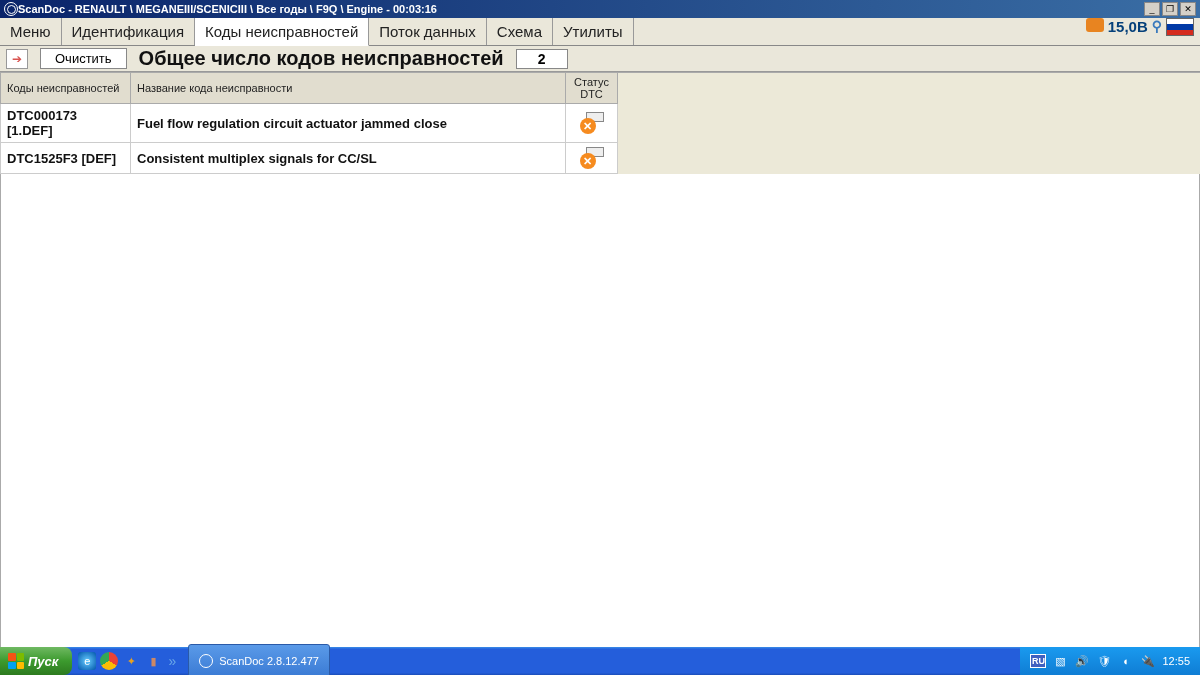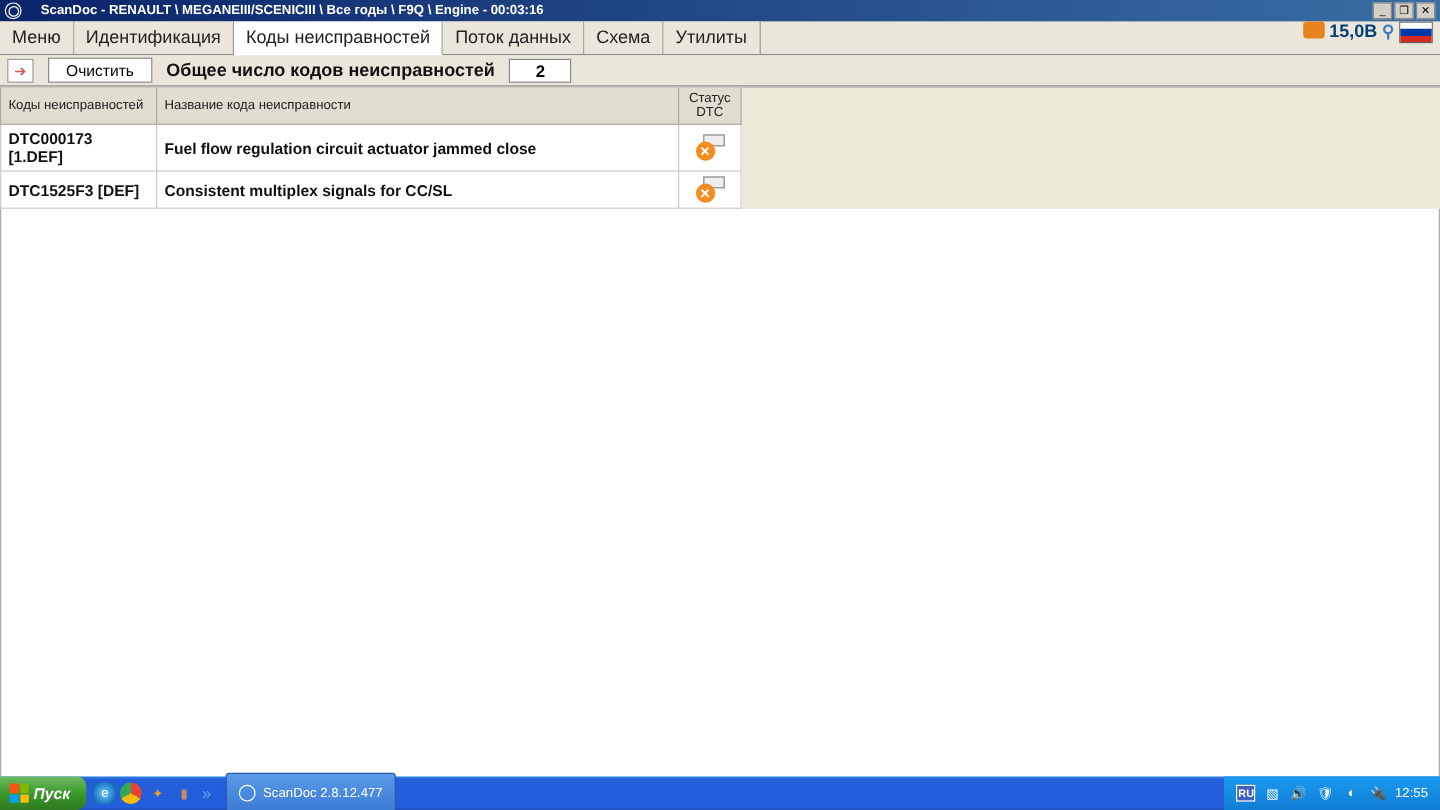--- a/index.html
+++ b/index.html
@@ -1,19 +1,19 @@
 <!DOCTYPE html>
 <html><head>
 <meta charset="utf-8">
 <style>
 * { margin: 0; padding: 0; box-sizing: border-box; font-family: Arial, sans-serif; }
 body { background: #ece9d8; width: 1200px; height: 675px; overflow: hidden; position: relative; }
 
 
-.titlebar { height: 18px; background: linear-gradient(to right, #0a246a, #3a6ea5); display: flex; align-items: center; padding: 0 4px; gap: 16px; }
+.titlebar { height: 18px; background: linear-gradient(to right, #0a246a, #3a6ea5); display: flex; align-items: center; padding: 0 4px; gap: 0; }
 .titlebar-icon { width: 14px; height: 14px; border-radius: 50%; border: 1.5px solid #fff; position: relative; display: flex; align-items: center; justify-content: center; }
 .titlebar-icon::before { content: ''; width: 7px; height: 7px; border: 1.2px solid #fff; border-radius: 50%; }
 .titlebar-text { color: #fff; font-size: 11px; font-weight: bold; flex: 1; }
 .winbtns { display: flex; gap: 2px; }
 .winbtn { width: 16px; height: 14px; background: #d4d0c8; border: 1px solid #888; font-size: 9px; display: flex; align-items: center; justify-content: center; cursor: pointer; font-family: "Marlett", sans-serif; }
 
 
 .tabbar { height: 28px; background: #eae7da; border-bottom: 1px solid #888; display: flex; align-items: stretch; }
 .tab { padding: 12px 10px; font-size: 15px; color: #222; border-right: 1px solid #999; display: flex; align-items: center; cursor: pointer; background: #eae7da; }
 .tab.active { background: #fff; border-bottom: 1px solid #fff; margin-bottom: -1px; }
@@ -24,21 +24,21 @@
 .flag { width: 28px; height: 18px; display: flex; flex-direction: column; border: 1px solid #666; }
 .flag > div { flex: 1; }
 .flag-w { background: #fff; }
 .flag-b { background: #0039a6; }
 .flag-r { background: #d52b1e; }
 
 
 .toolbar { height: 26px; background: #eae7da; border-bottom: 1px solid #999; display: flex; align-items: center; padding: 2px 6px; gap: 12px; }
 .backbtn { width: 22px; height: 20px; background: #fff; border: 1px solid #999; display: flex; align-items: center; justify-content: center; color: #d9534f; font-size: 12px; cursor: pointer; }
 .clearbtn { padding: 2px 14px; background: #fff; border: 1px solid #888; font-size: 13px; cursor: pointer; }
-.totallabel { font-size: 15px; font-weight: bold; color: #111; }
+.totallabel { font-size: 20px; font-weight: bold; color: #111; }
 .countbox { width: 52px; height: 20px; background: #fff; border: 1px solid #888; display: flex; align-items: center; justify-content: center; font-size: 14px; font-weight: bold; }
 
 
 .content { display: flex; border-top: 1px solid #aaa; }
 .table-wrap { width: 618px; }
 table { border-collapse: collapse; width: 100%; }
 th { background: #e1ddcf; font-size: 11px; font-weight: normal; color: #222; text-align: left; padding: 3px 6px; border: 1px solid #aaa; border-top: none; }
 th.col-code { width: 130px; }
 th.col-status { width: 52px; text-align: center; line-height: 1.1; }
 td { padding: 4px 6px; border: 1px solid #ccc; font-size: 13px; font-weight: bold; color: #111; vertical-align: middle; background: #fff; }

